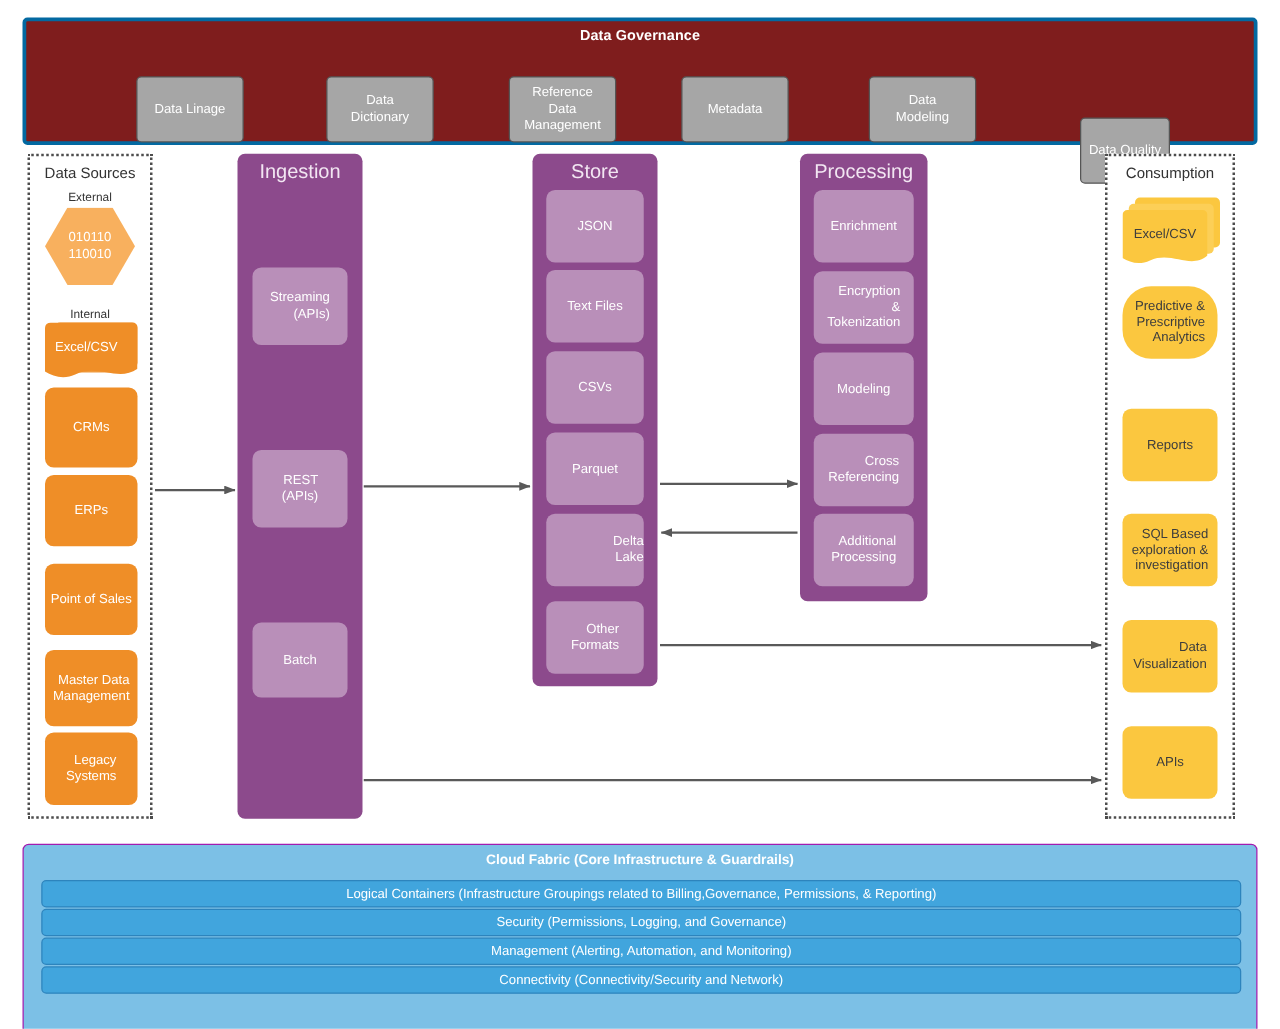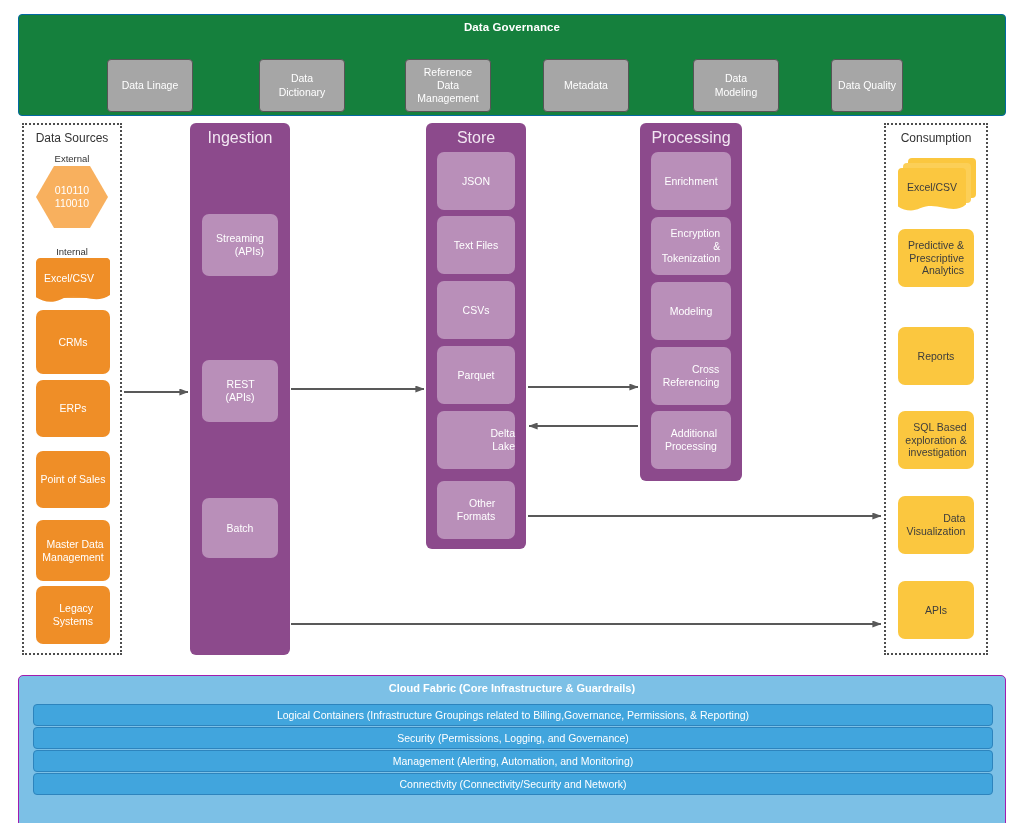--- a/index.html
+++ b/index.html
@@ -12,22 +12,22 @@
     position: relative;
     overflow: hidden;
     color: #333;
   }
   .canvas { position: absolute; left: 0; top: 0; width: 1024px; height: 823px; }
 
   
   .gov-band {
     position: absolute;
     left: 18px; top: 14px; width: 988px; height: 102px;
-    background: #15803d;
-    border: 1px solid #0369a1;
+    background: #7f1d1d;
+    border: 3px solid #0369a1;
     border-radius: 4px;
     box-sizing: border-box;
   }
   .gov-title {
     position: absolute; left: 0; top: 6px; width: 100%;
     text-align: center;
     font-size: 11.5px; font-weight: bold; color: #ffffff;
     letter-spacing: .1px;
   }
   .gov-item {
@@ -153,21 +153,21 @@
 
 <div class="canvas">
 
   <div class="gov-band">
     <div class="gov-title">Data Governance</div>
     <div class="gov-item" style="left:88px;width:86px;">Data Linage</div>
     <div class="gov-item" style="left:240px;width:86px;">Data<br>Dictionary</div>
     <div class="gov-item" style="left:386px;width:86px;">Reference<br>Data<br>Management</div>
     <div class="gov-item" style="left:524px;width:86px;">Metadata</div>
     <div class="gov-item" style="left:674px;width:86px;">Data<br>Modeling</div>
-    <div class="gov-item" style="left:812px;width:72px;">Data Quality</div>
+    <div class="gov-item" style="left:843px;width:72px;margin-top:33px;">Data Quality</div>
   </div>
 
   <div class="col-dotted" style="left:22px; top:123px; width:100px; height:532px;">
     <div class="col-header dark">Data Sources</div>
   </div>
 
   <div class="sublabel" style="left:22px; top:153px; width:100px;">External</div>
 
   <div class="hex" style="left:36px; top:166px; width:72px; height:62px;">
     <span>010110<br>110010</span>
@@ -260,21 +260,21 @@
 
   <div class="doc-stack" style="left:898px; top:158px; width:80px; height:58px;">
     <div class="sheet" style="left:10px; top:0; width:68px; height:40px; background:#fbc73f;"></div>
     <div class="sheet" style="left:5px; top:5px; width:68px; height:40px; background:#fccf57;"></div>
     <svg class="front" viewBox="0 0 68 50" preserveAspectRatio="none" style="left:0;top:10px;width:68px;height:48px;">
       <path d="M4 0 H64 A4 4 0 0 1 68 4 V38 C54 50 40 34 22 42 C14 46 6 44 0 40 V4 A4 4 0 0 1 4 0 Z" fill="#fbc73f"></path>
     </svg>
     <div class="doc-label" style="top:17px; height:24px; left:0; width:68px; color:#3d3d3d;">Excel/CSV</div>
   </div>
 
-  <div class="node node-yellow" style="left:898px; top:229px; width:76px; height:58px;">
+  <div class="node node-yellow" style="left:898px; top:229px; width:76px; height:58px;border-radius:23px;">
     <span>Predictive &amp;<br>Prescriptive<br>Analytics</span>
   </div>
   <div class="node node-yellow" style="left:898px; top:327px; width:76px; height:58px;">
     <span>Reports</span>
   </div>
   <div class="node node-yellow" style="left:898px; top:411px; width:76px; height:58px;">
     <span>SQL Based<br>exploration  &amp;<br>investigation</span>
   </div>
   <div class="node node-yellow" style="left:898px; top:496px; width:76px; height:58px;">
     <span>Data<br>Visualization</span>

